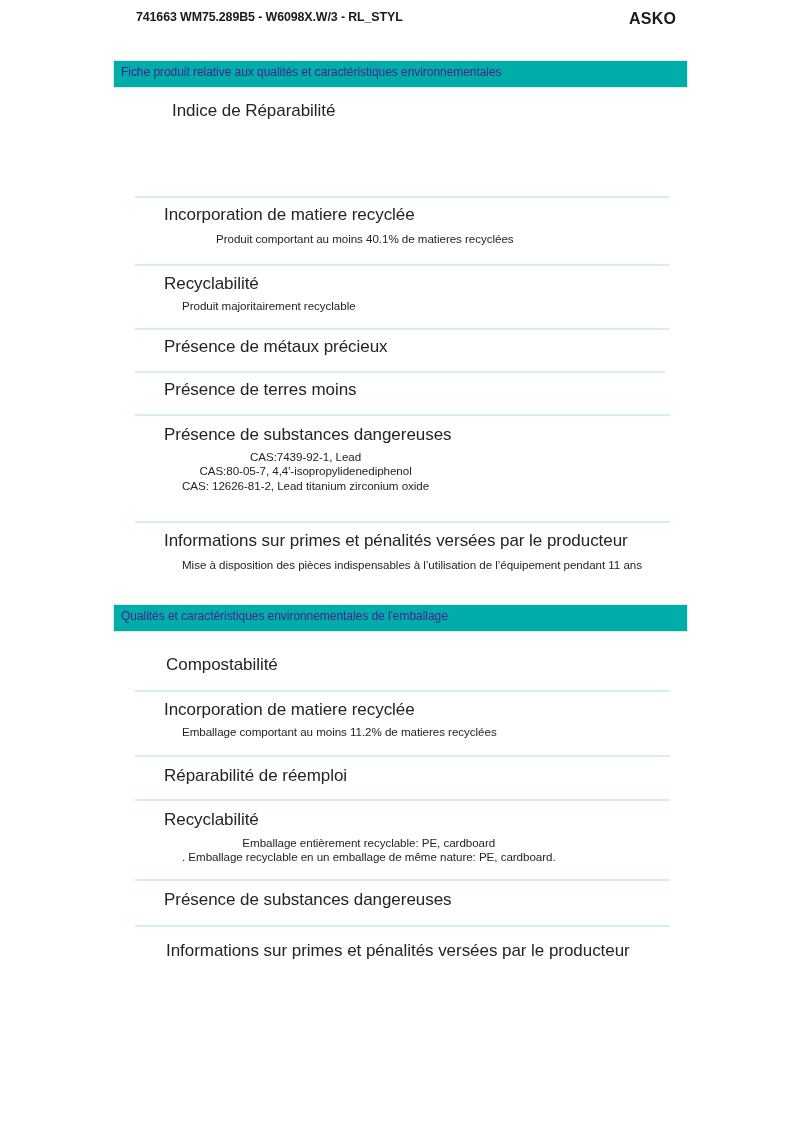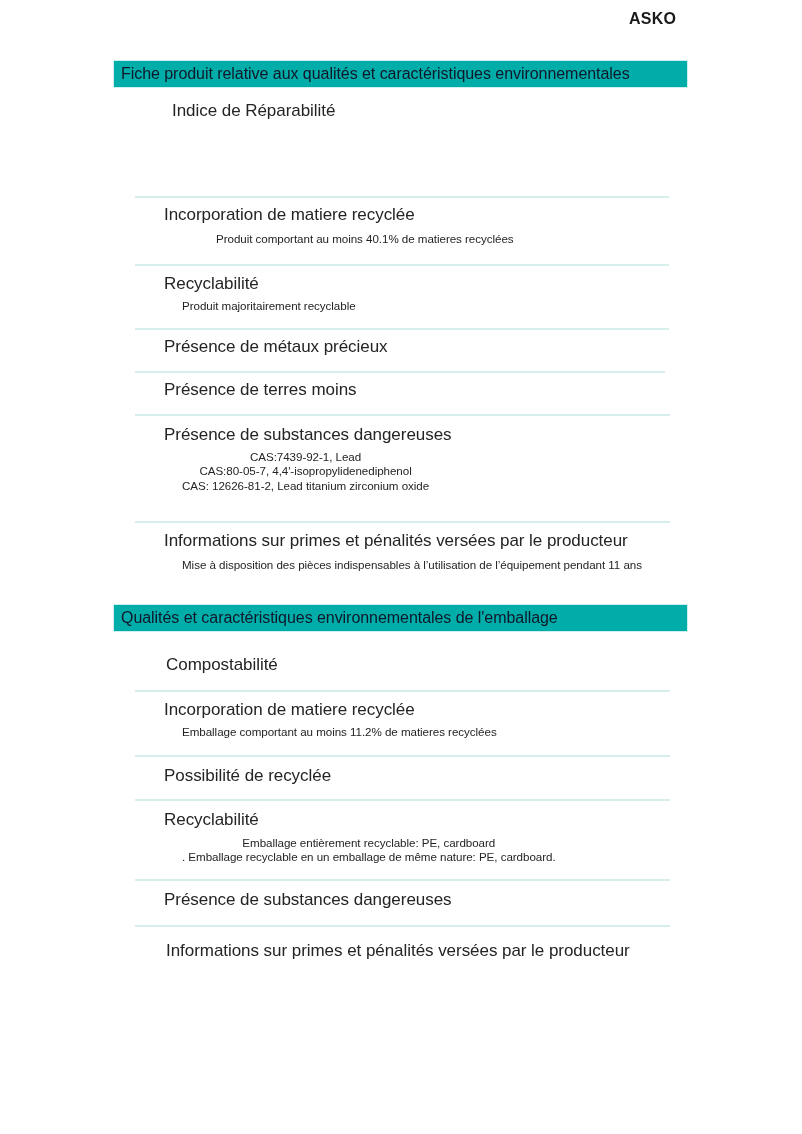--- a/index.html
+++ b/index.html
@@ -50,22 +50,22 @@
     width: 575px;
     height: 28px;
     background: #00ada8;
     border: 1px solid #cfeeee;
     box-sizing: border-box;
   }
   .band .band-label {
     position: absolute;
     left: 7px;
     top: 4px;
-    font-size: 16px;
-    color: #0f172a;
+    font-size: 12px;
+    color: #4c1d95;
     white-space: nowrap;
     letter-spacing: -0.05px;
   }
   #band-product  { top: 60px; }
   #band-packaging{ top: 604px; }
 
   
   .row-label {
     position: absolute;
     font-size: 17px;
@@ -94,20 +94,21 @@
   .divider {
     position: absolute;
     height: 1.6px;
     background: #d6eeec;
   }
 </style>
 </head>
 <body>
 
 <div class="doc-header">
+  <div class="ref">741663 WM75.289B5 - W6098X.W/3 - RL_STYL</div>
   <div class="brand">ASKO</div>
 </div>
 
 <div class="band" id="band-product">
   <div class="band-label">Fiche produit relative aux qualités et caractéristiques environnementales</div>
 </div>
 
 <div class="row-label" style="left:172px; top:101px;">Indice de Réparabilité</div>
 
 <div class="divider" style="left:135px; top:196px; width:534px;"></div>
@@ -146,21 +147,21 @@
 
 <div class="row-label" style="left:166px; top:655px;">Compostabilité</div>
 
 <div class="divider" style="left:135px; top:690px; width:535px;"></div>
 
 <div class="row-label" style="left:164px; top:700px;">Incorporation de matiere recyclée</div>
 <div class="row-value" style="left:182px; top:725px;">Emballage comportant au moins 11.2% de matieres recyclées</div>
 
 <div class="divider" style="left:135px; top:755px; width:535px;"></div>
 
-<div class="row-label" style="left:164px; top:766px;">Possibilité de recyclée</div>
+<div class="row-label" style="left:164px; top:766px;">Réparabilité de réemploi</div>
 
 <div class="divider" style="left:135px; top:799px; width:535px;"></div>
 
 <div class="row-label" style="left:164px; top:810px;">Recyclabilité</div>
 <div class="value-block" style="left:182px; top:836px;">Emballage entièrement recyclable: PE, cardboard
 . Emballage recyclable en un emballage de même nature: PE, cardboard.</div>
 
 <div class="divider" style="left:135px; top:879px; width:535px;"></div>
 
 <div class="row-label" style="left:164px; top:890px;">Présence de substances dangereuses</div>

